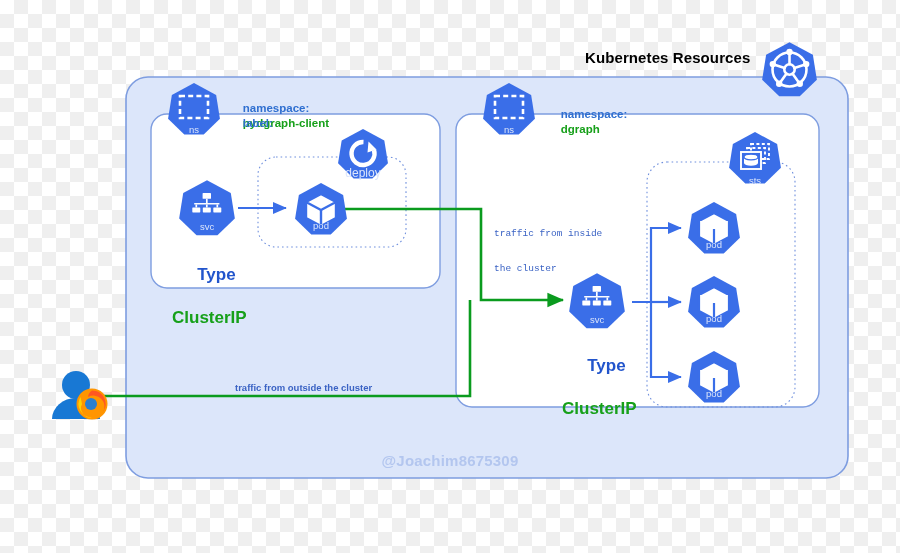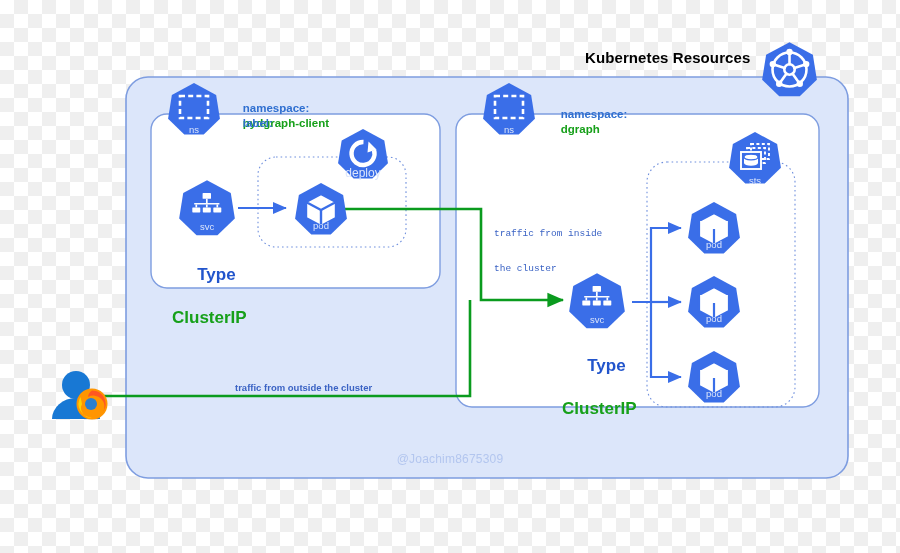--- a/index.html
+++ b/index.html
@@ -49,22 +49,22 @@
     color: #17a01a;
     display: block;
     text-align: right;
   }
   .traffic-text {
     font-size: 9.5px;
     color: #3b63c4;
     font-weight: normal;
   }
   .watermark {
-    font-size: 12px;
-    font-weight: normal;
+    font-size: 15px;
+    font-weight: bold;
     color: #b3c6ef;
     letter-spacing: .2px;
   }
 </style>
 </head>
 <body>
 
 <div id="stage">
 
   <svg id="svg-layer" viewBox="0 0 900 553">

